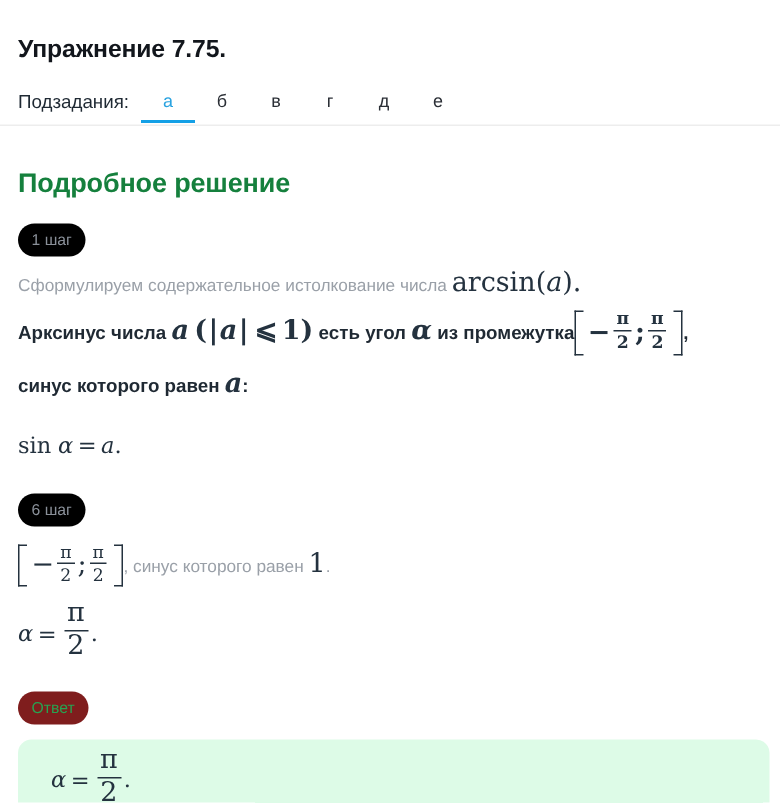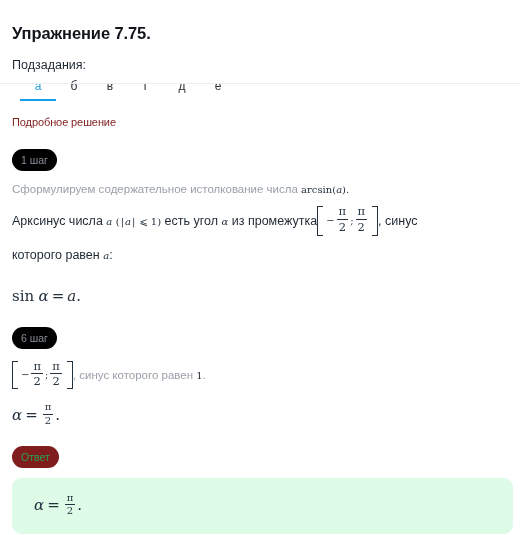--- a/index.html
+++ b/index.html
@@ -30,24 +30,23 @@
     font-size: 16.5px;
     font-weight: bold;
     color: #12161c;
     letter-spacing: -0.1px;
     margin: 11px 0 0 0;
     line-height: 20px;
   }
 
   .subtasks-row {
     display: flex;
-    align-items: flex-start;
+    align-items: center;
     margin-top: 14px;
     height: 26px;
-    flex-direction: column;
   }
   .subtasks-label {
     font-size: 12.5px;
     color: #1f2933;
     line-height: 16px;
     padding-bottom: 5px;
     white-space: nowrap;
   }
   .tabs {
     display: flex;
@@ -71,23 +70,23 @@
     position: absolute;
     left: 0;
     top: 71px;
     width: 520px;
     height: 1px;
     background: #ededed;
   }
 
   
   .solution-title {
-    font-size: 11px;
-    font-weight: normal;
-    color: #7f1d1d;
+    font-size: 18px;
+    font-weight: bold;
+    color: #15803d;
     margin-top: 29px;
     line-height: 20px;
     letter-spacing: -0.1px;
   }
 
   .badge {
     display: inline-block;
     font-size: 10.5px;
     line-height: 12px;
     padding: 5px 9px 5px 9px;
@@ -107,20 +106,21 @@
     line-height: 16px;
     margin-top: 10px;
   }
 
   .para {
     font-size: 12.5px;
     color: #1f2933;
     line-height: 30px;
     margin-top: 6px;
     max-width: 492px;
+    font-weight: bold;
   }
 
   .display {
     margin-top: 11px;
     line-height: 28px;
   }
 
   .answer-box {
     margin-top: 10px;
     width: 501px;
@@ -135,21 +135,21 @@
 
   
   .m {
     font-family: "DejaVu Serif", "Liberation Serif", serif;
     color: #24323f;
     font-style: normal;
     white-space: nowrap;
   }
   .mi { font-style: italic; }
   .mbig { font-size: 15px; text-align: right; }
-  .mmed { font-size: 10px; }
+  .mmed { font-size: 18px; }
   .msm  { font-size: 11.5px; }
   .mop { padding: 0 3px; }
 
   
   .frac {
     display: inline-flex;
     flex-direction: column;
     align-items: center;
     vertical-align: middle;
     margin: 0 2px;

